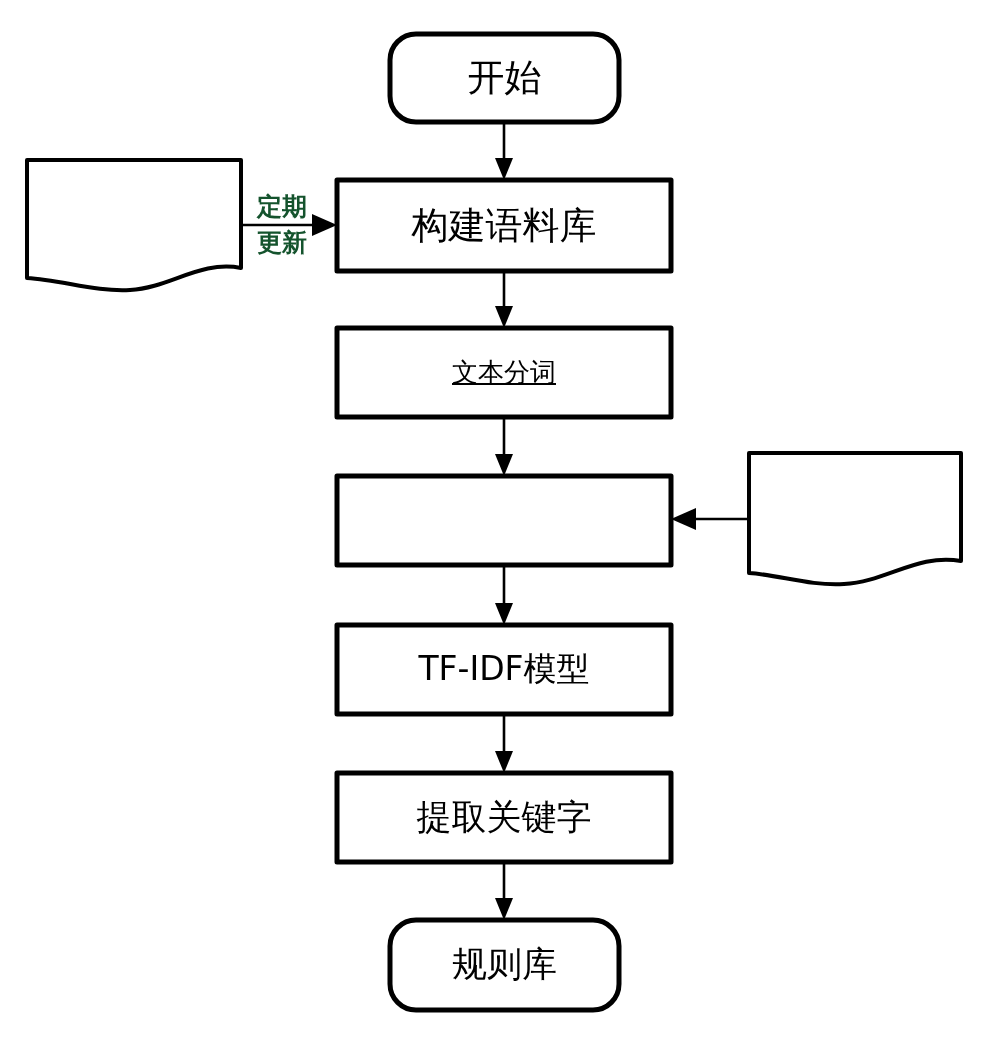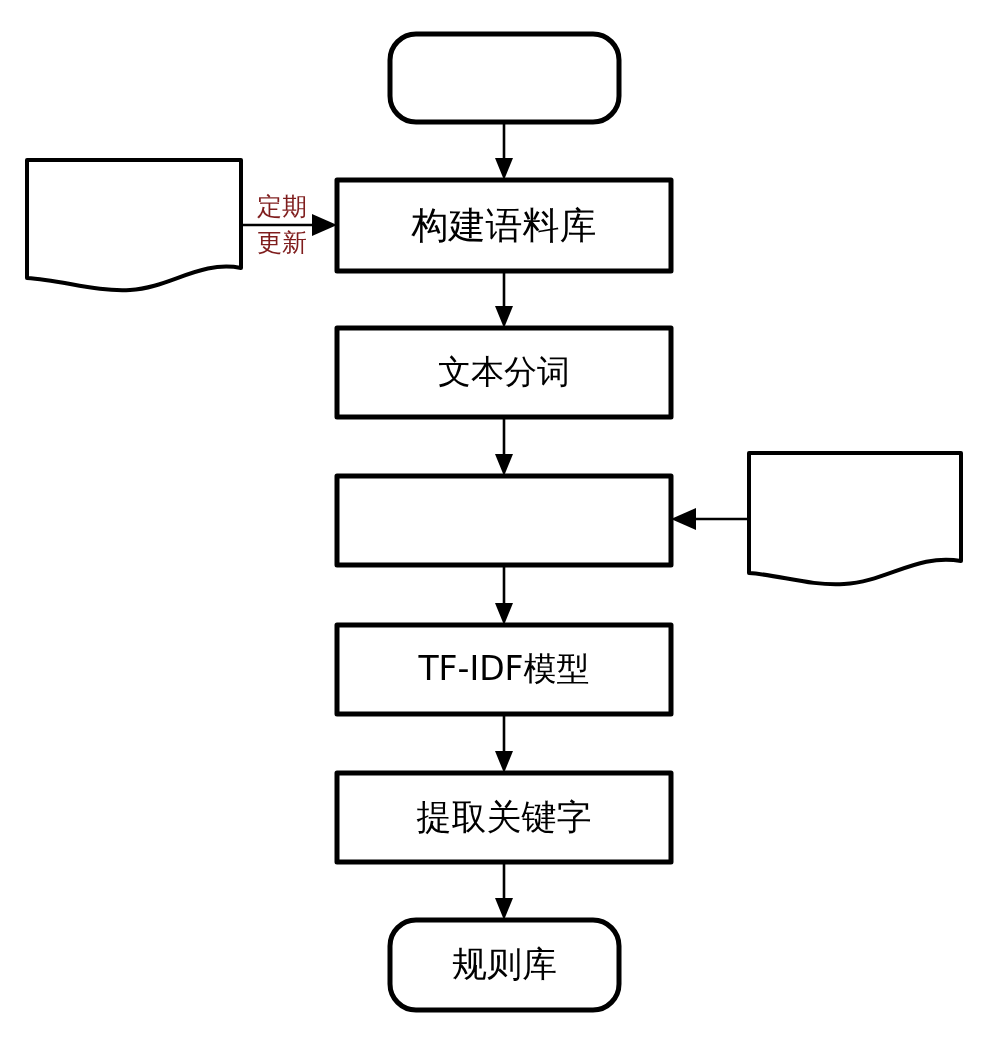--- a/index.html
+++ b/index.html
@@ -52,34 +52,35 @@
     align-items: center;
     justify-content: center;
     text-align: center;
     color: #000000;
     line-height: 1.18;
     white-space: pre-line;
     user-select: none;
   }
   .t-start   { font-size: 37px; }
   .t-corpus  { font-size: 37px; }
-  .t-seg     { font-size: 33px; }
+  .t-seg     { font-size: 26px; text-decoration: underline; }
   .t-stop    { font-size: 35px; }
   .t-tfidf   { font-size: 33px; text-align: center; }
   .t-keyword { font-size: 35px; }
   .t-end     { font-size: 35px; }
   .t-doc     { font-size: 34px; }
   .edge-label {
     position: absolute;
     font-size: 25px;
-    color: #7f1d1d;
+    color: #14532d;
     line-height: 1.08;
     text-align: center;
     white-space: pre-line;
     user-select: none;
+    font-weight: bold;
   }
 </style>
 </head>
 <body>
 
 <div id="canvas">
 
   <svg id="flow-svg" viewBox="0 0 996 1044">
 
     <rect class="shape-stroke" x="390" y="34" rx="26" ry="26" width="229" height="88"></rect>
@@ -145,20 +146,21 @@
       <polygon class="arrowhead" points="504,773 495,751 513,751"></polygon>
     </g>
 
     <g>
       <line class="connector" x1="504" y1="862" x2="504" y2="906"></line>
       <polygon class="arrowhead" points="504,920 495,898 513,898"></polygon>
     </g>
 
   </svg>
 
+  <div class="node-text t-start" style="left:390px; top:34px; width:229px; height:88px;">开始</div>
 
   <div class="node-text t-corpus" style="left:337px; top:180px; width:334px; height:91px;">构建语料库</div>
 
   <div class="node-text t-seg" style="left:337px; top:328px; width:334px; height:89px;">文本分词</div>
 
 
   <div class="node-text t-tfidf" style="left:337px; top:625px; width:334px; height:89px;">TF-IDF模型</div>
 
   <div class="node-text t-keyword" style="left:337px; top:773px; width:334px; height:89px;">提取关键字</div>
 

